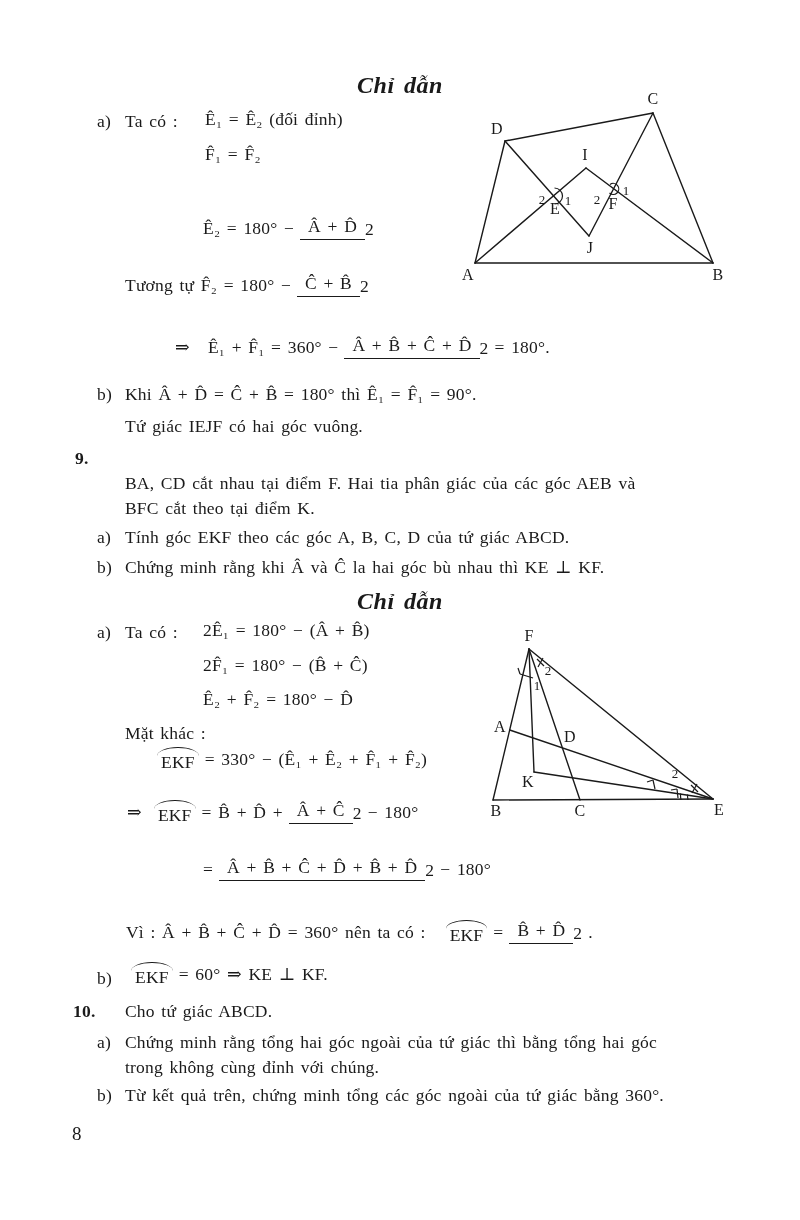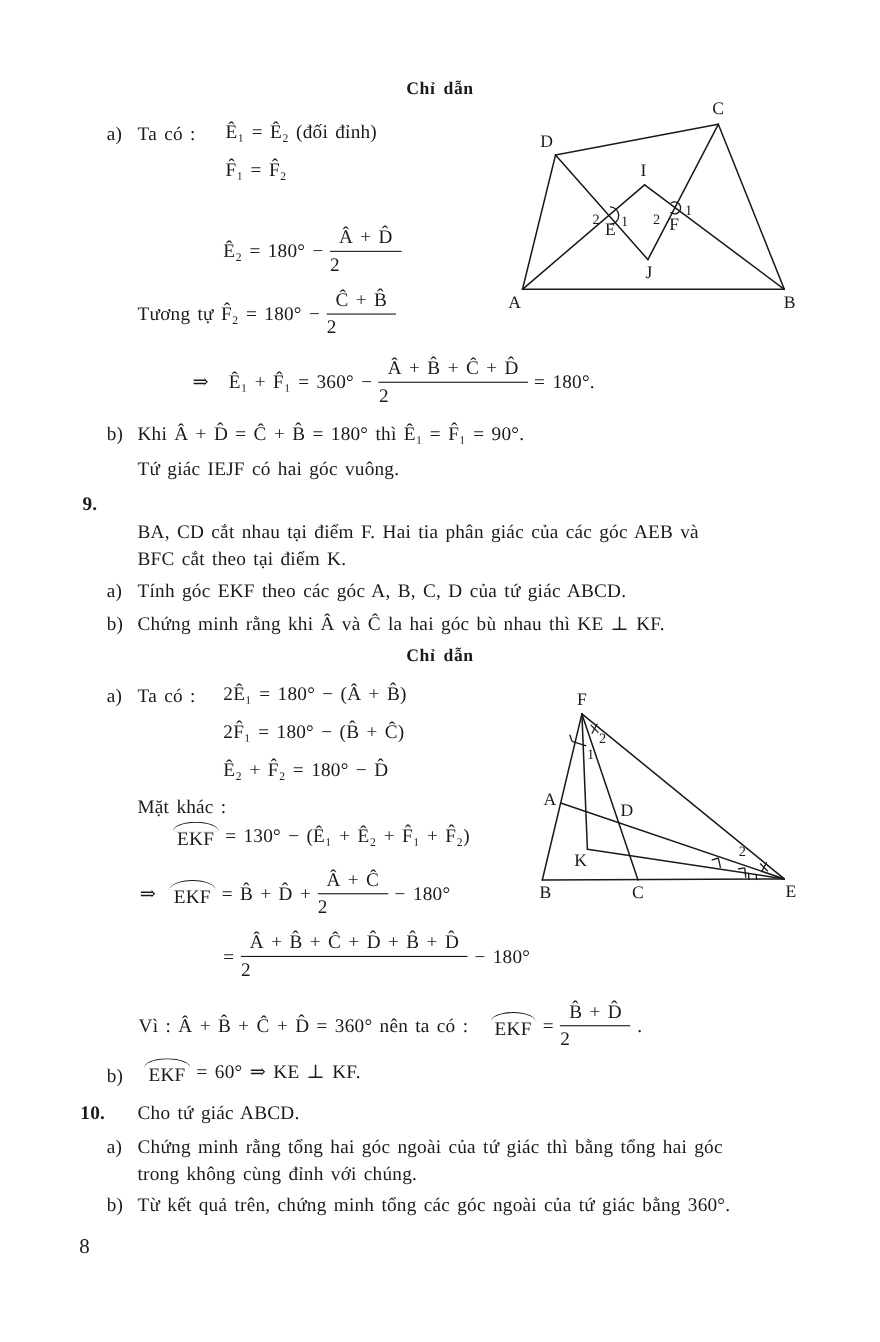--- a/index.html
+++ b/index.html
@@ -2,24 +2,24 @@
 <html><head>
 <meta charset="utf-8">
 <style>
   *{box-sizing:border-box}
   html,body{margin:0;padding:0;background:#ffffff}
   .page{position:relative;width:800px;height:1220px;background:#fff;
         font-family:"Liberation Serif","DejaVu Serif",serif;font-size:17.5px;
         color:#1a1a1a;letter-spacing:.2px;word-spacing:2px;overflow:hidden}
   .t{position:absolute;white-space:pre;line-height:1.3}
   .heading{position:absolute;left:0;width:100%;text-align:center;font-weight:700;
-           font-size:16px;letter-spacing:.5px;word-spacing:3px}
+           font-style:italic;font-size:24px;letter-spacing:.5px;word-spacing:3px}
   .bold{font-weight:700}
   .mrow{position:absolute;display:flex;align-items:center;white-space:pre}
-  .frac{display:inline-flex;flex-direction:column;align-items:flex-start;text-align:center;
+  .frac{display:inline-flex;align-items:flex-end;text-align:center;
         line-height:1.2;margin:0 6px}
   .frac .fnum{padding:0 8px 2px;border-bottom:1.6px solid #1a1a1a}
   .frac .fden{padding-top:1px}
   .widehat{position:relative;display:inline-block;padding:6px 4px 0;line-height:1.05}
   .widehat::before{content:"";position:absolute;left:0;right:0;top:0;height:8px;
         border-top:1.7px solid #1a1a1a;border-radius:50% / 100% 100% 0 0}
   .ml6{margin-left:6px}.ml12{margin-left:12px}.ml18{margin-left:18px}.ml20{margin-left:20px}
   .diagram{position:absolute}
   .dline{stroke:#1a1a1a;stroke-width:1.4;stroke-linecap:round}
   .dtick{stroke:#1a1a1a;stroke-width:1.2;fill:none}
@@ -107,21 +107,21 @@
 
   <span class="t" style="left:97px;top:621px">a)</span>
   <span class="t" style="left:125px;top:621px">Ta có :</span>
   <span class="t" style="left:203px;top:619px">2Ê₁ = 180° − (Â + B̂)</span>
   <span class="t" style="left:203px;top:654px">2F̂₁ = 180° − (B̂ + Ĉ)</span>
   <span class="t" style="left:203px;top:688px">Ê₂ + F̂₂ = 180° − D̂</span>
   <span class="t" style="left:125px;top:722px">Mặt khác :</span>
 
   <div class="mrow" style="left:157px;top:747px">
     <span class="widehat">EKF</span>
-    <span class="ml6">= 130° − (Ê₁ + Ê₂ + F̂₁ + F̂₂)</span>
+    <span class="ml6">= 330° − (Ê₁ + Ê₂ + F̂₁ + F̂₂)</span>
   </div>
 
   <div class="mrow" style="left:127px;top:786px;height:52px">
     <span>⇒</span>
     <span class="widehat ml12">EKF</span>
     <span class="ml6">= B̂ + D̂ +</span>
     <span class="frac">
       <span class="fnum">Â + Ĉ</span>
       <span class="fden">2</span>
     </span>

